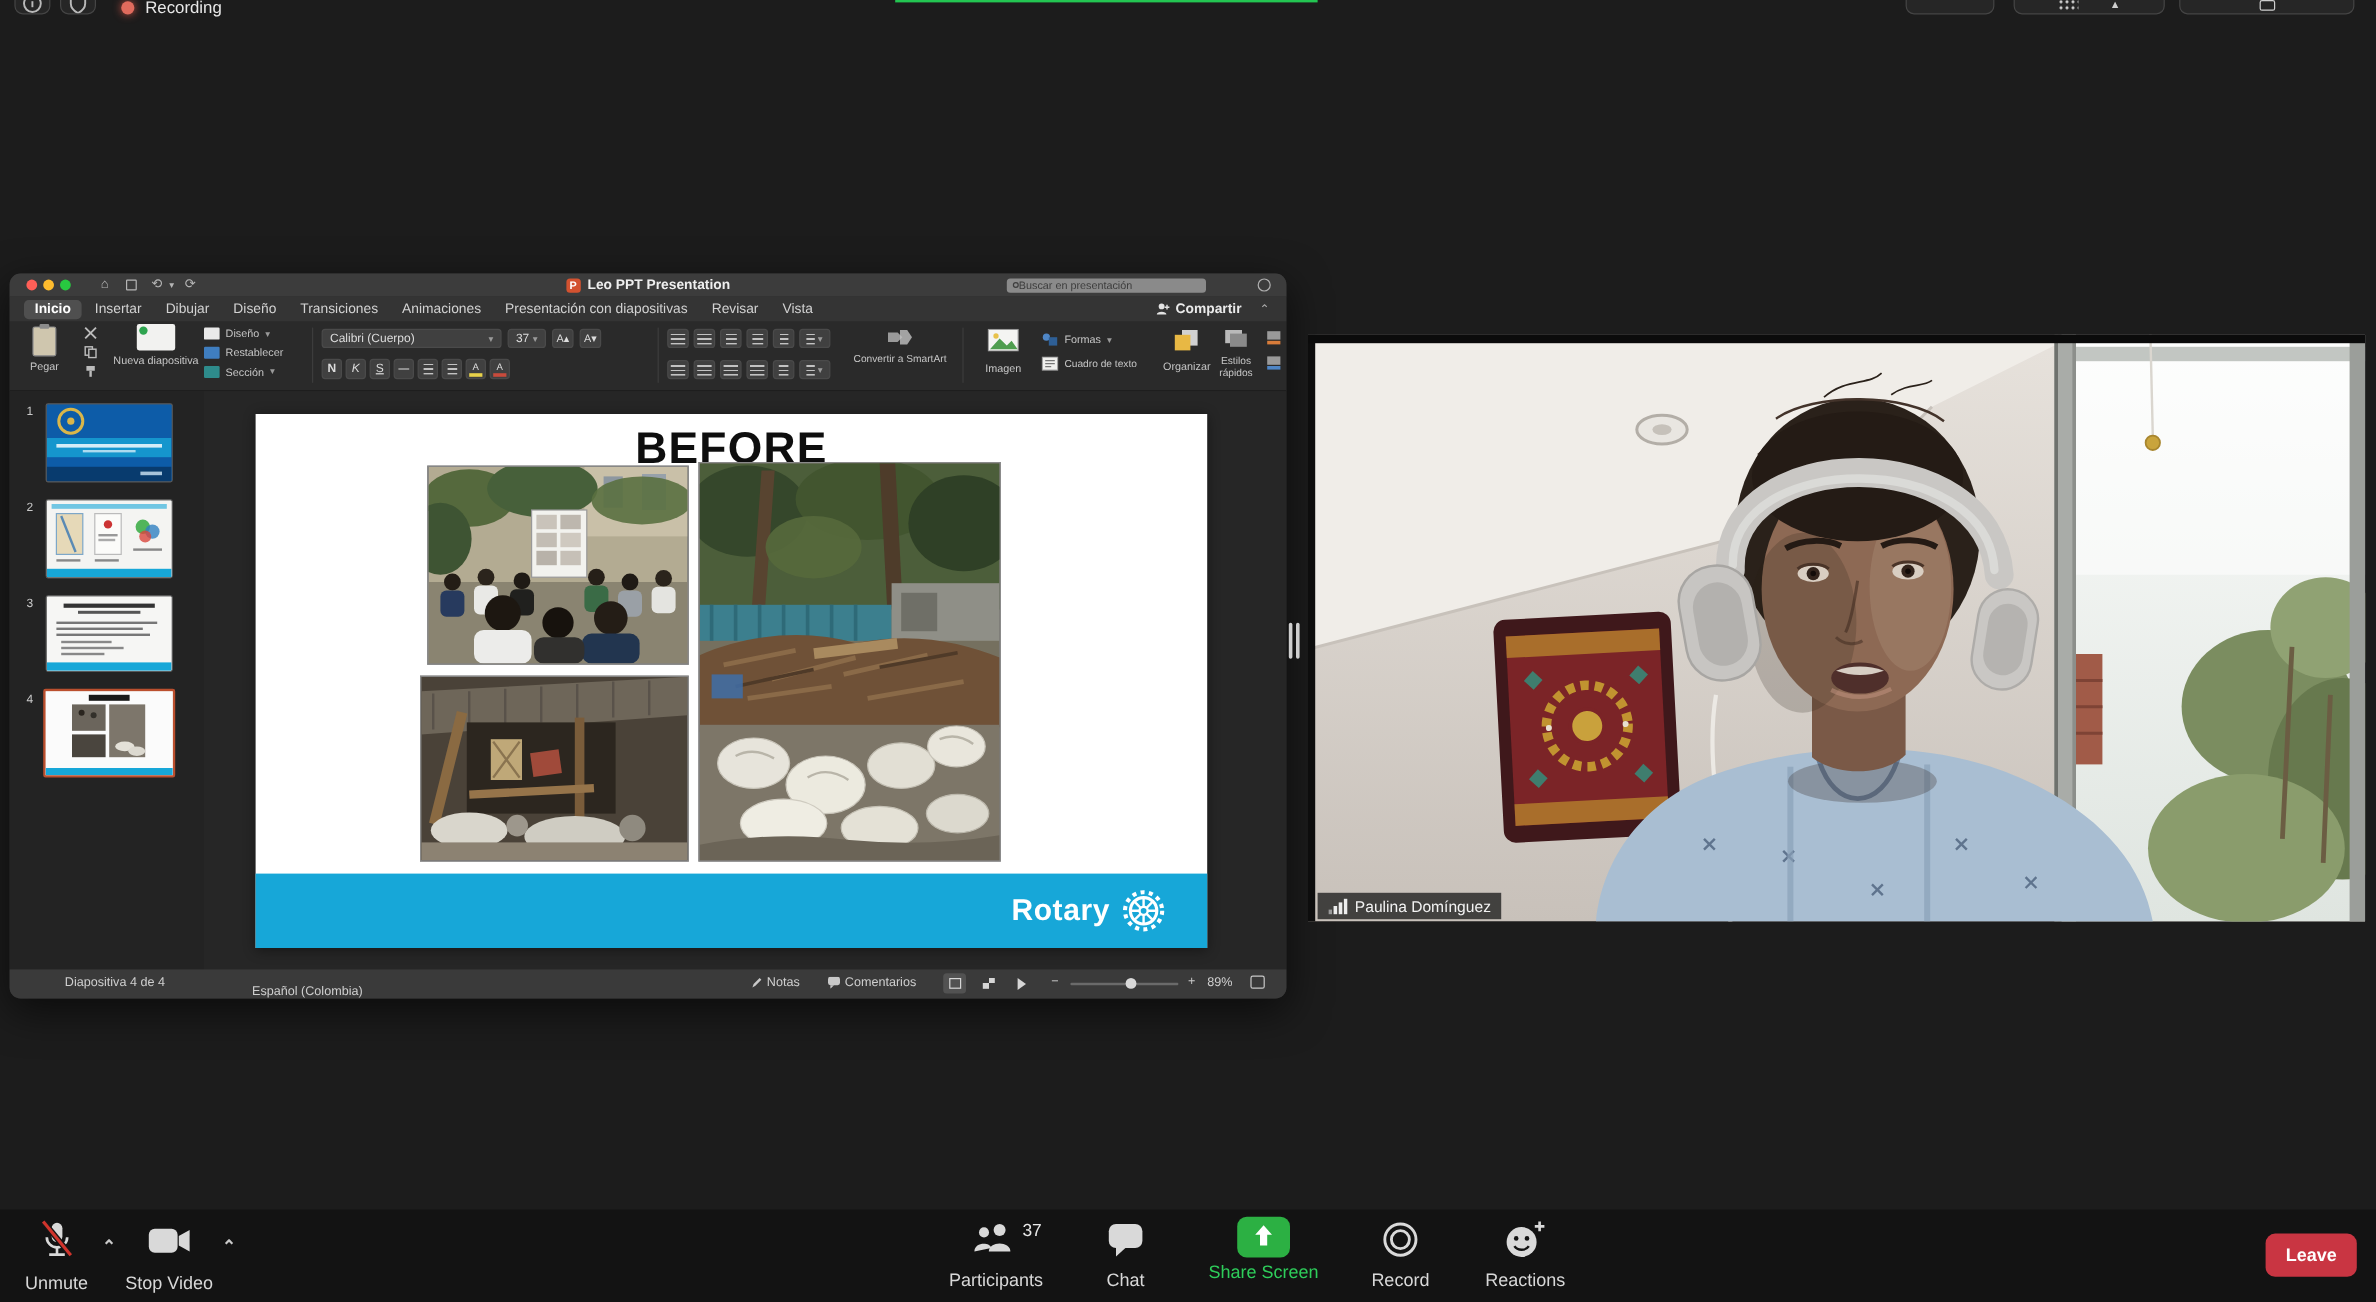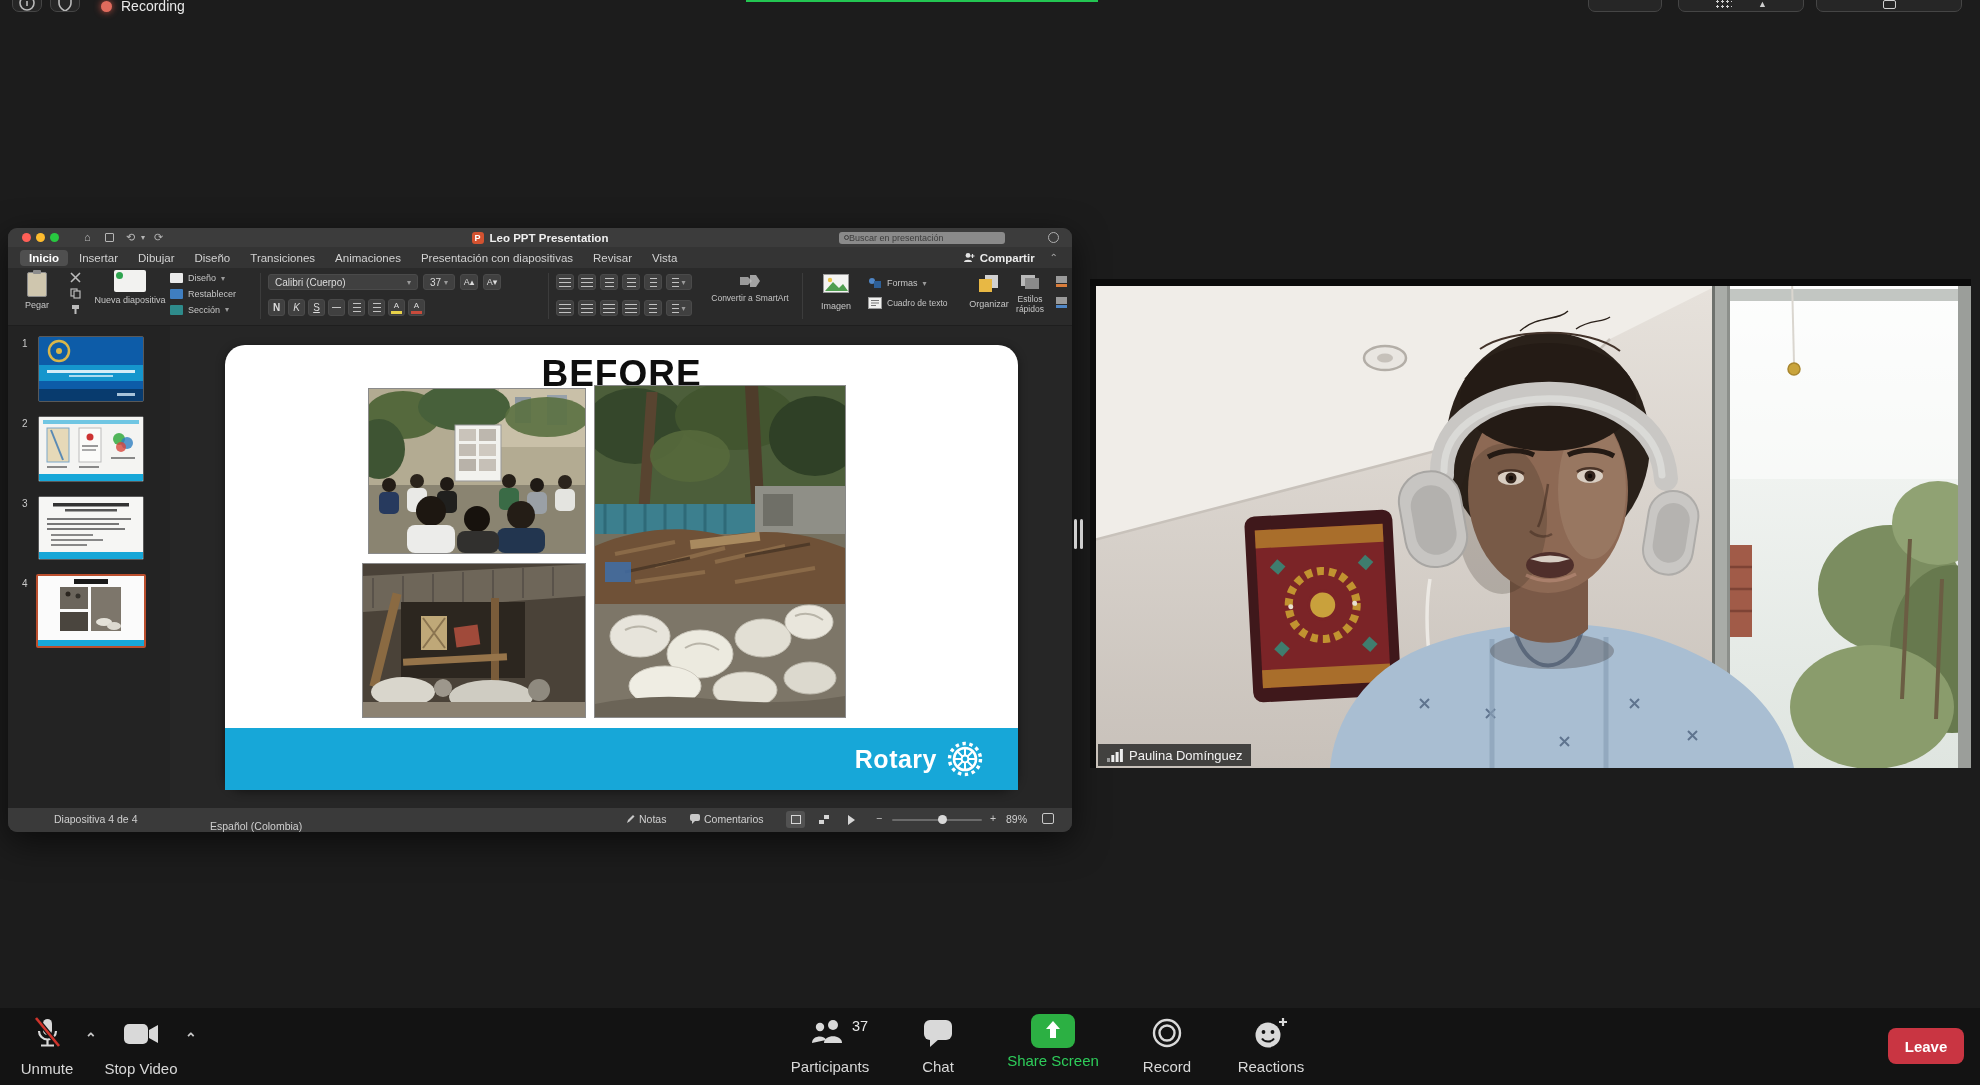--- a/index.html
+++ b/index.html
@@ -27,21 +27,21 @@
   .bar-ic{width:12px;height:9px;background:repeating-linear-gradient(to bottom,#c2c2c2 0 1.5px,transparent 1.5px 4px);}
   .caret{color:#9a9a9a;font-size:8px;}
   
   .spanel{left:0;top:98px;width:162px;height:482px;background:#232323;}
   .thumb{background:#f5f5f3;border:1px solid #595959;border-radius:2px;overflow:hidden;}
   .thumb.sel{border:2px solid #bb4f2e;}
   .tnum{color:#c9c9c9;font-size:10px;}
   .cyanstrip{position:absolute;left:0;bottom:0;width:100%;background:#17a7d8;}
   
   .canvas{left:162px;top:98px;width:902px;height:482px;background:#262626;}
-  .slide{left:55px;top:19px;width:793px;height:445px;background:#ffffff;box-shadow:0 2px 10px rgba(0,0,0,.45);border-radius:20px;}
+  .slide{left:43px;top:19px;width:793px;height:445px;background:#ffffff;box-shadow:0 2px 10px rgba(0,0,0,.45);}
   .slide-title{left:0;top:8px;width:100%;text-align:center;font-size:37px;font-weight:800;color:#0e0e0e;letter-spacing:1px;}
   .photo{border:1px solid #8a8a8a;overflow:hidden;background:#777;}
   .band{left:0;top:383px;width:100%;height:62px;background:#17a7d8;display:flex;align-items:center;justify-content:flex-end;padding-right:34px;gap:9px;}
   .rotary-word{color:#fff;font-size:25px;font-weight:bold;letter-spacing:.5px;}
   
   .statusbar{left:0;top:580px;width:100%;height:24px;background:#3a3a3a;border-radius:0 0 9px 9px;color:#cfcfcf;font-size:10.5px;}
   .viewbtn{width:19px;height:17px;border-radius:3px;display:flex;align-items:center;justify-content:center;}
   
   #video{left:1090px;top:279px;width:881px;height:489px;background:#0a0a0a;}
   .namelabel{left:8px;bottom:2px;height:22px;background:rgba(32,32,32,.8);display:flex;align-items:center;gap:6px;padding:0 9px;}

